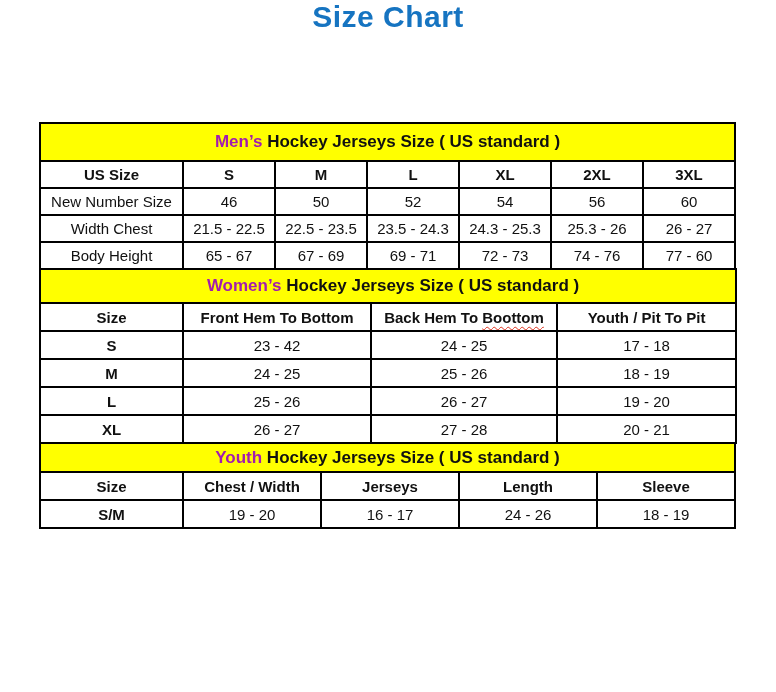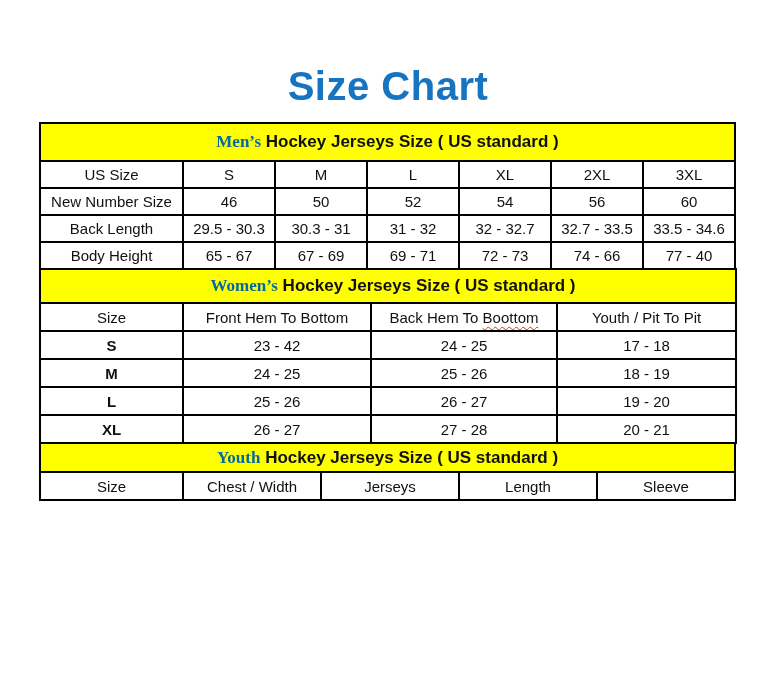--- a/index.html
+++ b/index.html
@@ -7,23 +7,22 @@
     position: relative;
     width: 776px;
     height: 692px;
     background: #ffffff;
     font-family: "Liberation Sans", sans-serif;
     color: #111111;
     overflow: hidden;
   }
   .title {
     margin: 0;
-    padding-top: 64px;
     text-align: center;
-    font-size: 40px;
+    font-size: 30px;
     font-weight: bold;
     color: #1674C1;
     letter-spacing: 0.5px;
   }
   .chart {
     position: absolute;
     left: 39px;
     top: 122px;
     width: 696px;
   }
@@ -43,22 +42,22 @@
     white-space: nowrap;
   }
   tr.band td {
     background: #FFFF00;
     font-weight: bold;
     font-size: 17px;
   }
   .mens  tr.band td { height: 36px; }
   .womens tr.band td { height: 32px; padding-left: 12px; }
   .youth tr.band td { height: 27px; }
-  .hl { color: #0369a1; font-family: Liberation Serif, serif; }
-  tr.head td { font-weight: normal; }
+  .hl { color: #a21caf; }
+  tr.head td { font-weight: bold; }
   .mens  tr.head td, .mens  tr.data td { height: 25px; }
   .womens tr.head td, .womens tr.data td { height: 26px; }
   .youth tr.head td, .youth tr.data td { height: 26px; }
   .womens tr.data td:first-child,
   .youth  tr.data td:first-child { font-weight: bold; }
   
   .mens col.c0 { width: 143px; }
   .mens col.cn { width: 92px; }
   .womens col.c0 { width: 143px; }
   .womens col.c1 { width: 188px; }
@@ -108,36 +107,36 @@
       <tr class="data">
         <td>New Number Size</td>
         <td>46</td>
         <td>50</td>
         <td>52</td>
         <td>54</td>
         <td>56</td>
         <td>60</td>
       </tr>
       <tr class="data">
-        <td>Back Length</td>
-        <td>29.5 - 30.3</td>
-        <td>30.3 - 31</td>
-        <td>31 - 32</td>
-        <td>32 - 32.7</td>
-        <td>32.7 - 33.5</td>
-        <td>33.5 - 34.6</td>
+        <td>Width Chest</td>
+        <td>21.5 - 22.5</td>
+        <td>22.5 - 23.5</td>
+        <td>23.5 - 24.3</td>
+        <td>24.3 - 25.3</td>
+        <td>25.3 - 26</td>
+        <td>26 - 27</td>
       </tr>
       <tr class="data">
         <td>Body Height</td>
         <td>65 - 67</td>
         <td>67 - 69</td>
         <td>69 - 71</td>
         <td>72 - 73</td>
-        <td>74 - 66</td>
-        <td>77 - 40</td>
+        <td>74 - 76</td>
+        <td>77 - 60</td>
       </tr>
     </tbody>
       </table>
 
     <table class="womens">
       <colgroup>
           <col class="c0">
           <col class="c1">
           <col class="c2">
           <col class="c3">
@@ -191,17 +190,24 @@
           <tr class="band">
         <td colspan="5"><span class="hl">Youth</span> <span>Hockey Jerseys Size ( US standard )</span></td>
       </tr>
       <tr class="head">
         <td>Size</td>
         <td>Chest / Width</td>
         <td>Jerseys</td>
         <td>Length</td>
         <td>Sleeve</td>
       </tr>
+      <tr class="data">
+        <td>S/M</td>
+        <td>19 - 20</td>
+        <td>16 - 17</td>
+        <td>24 - 26</td>
+        <td>18 - 19</td>
+      </tr>
     </tbody>
       </table>
 
   </div>
 </div>
 
 </body></html>

